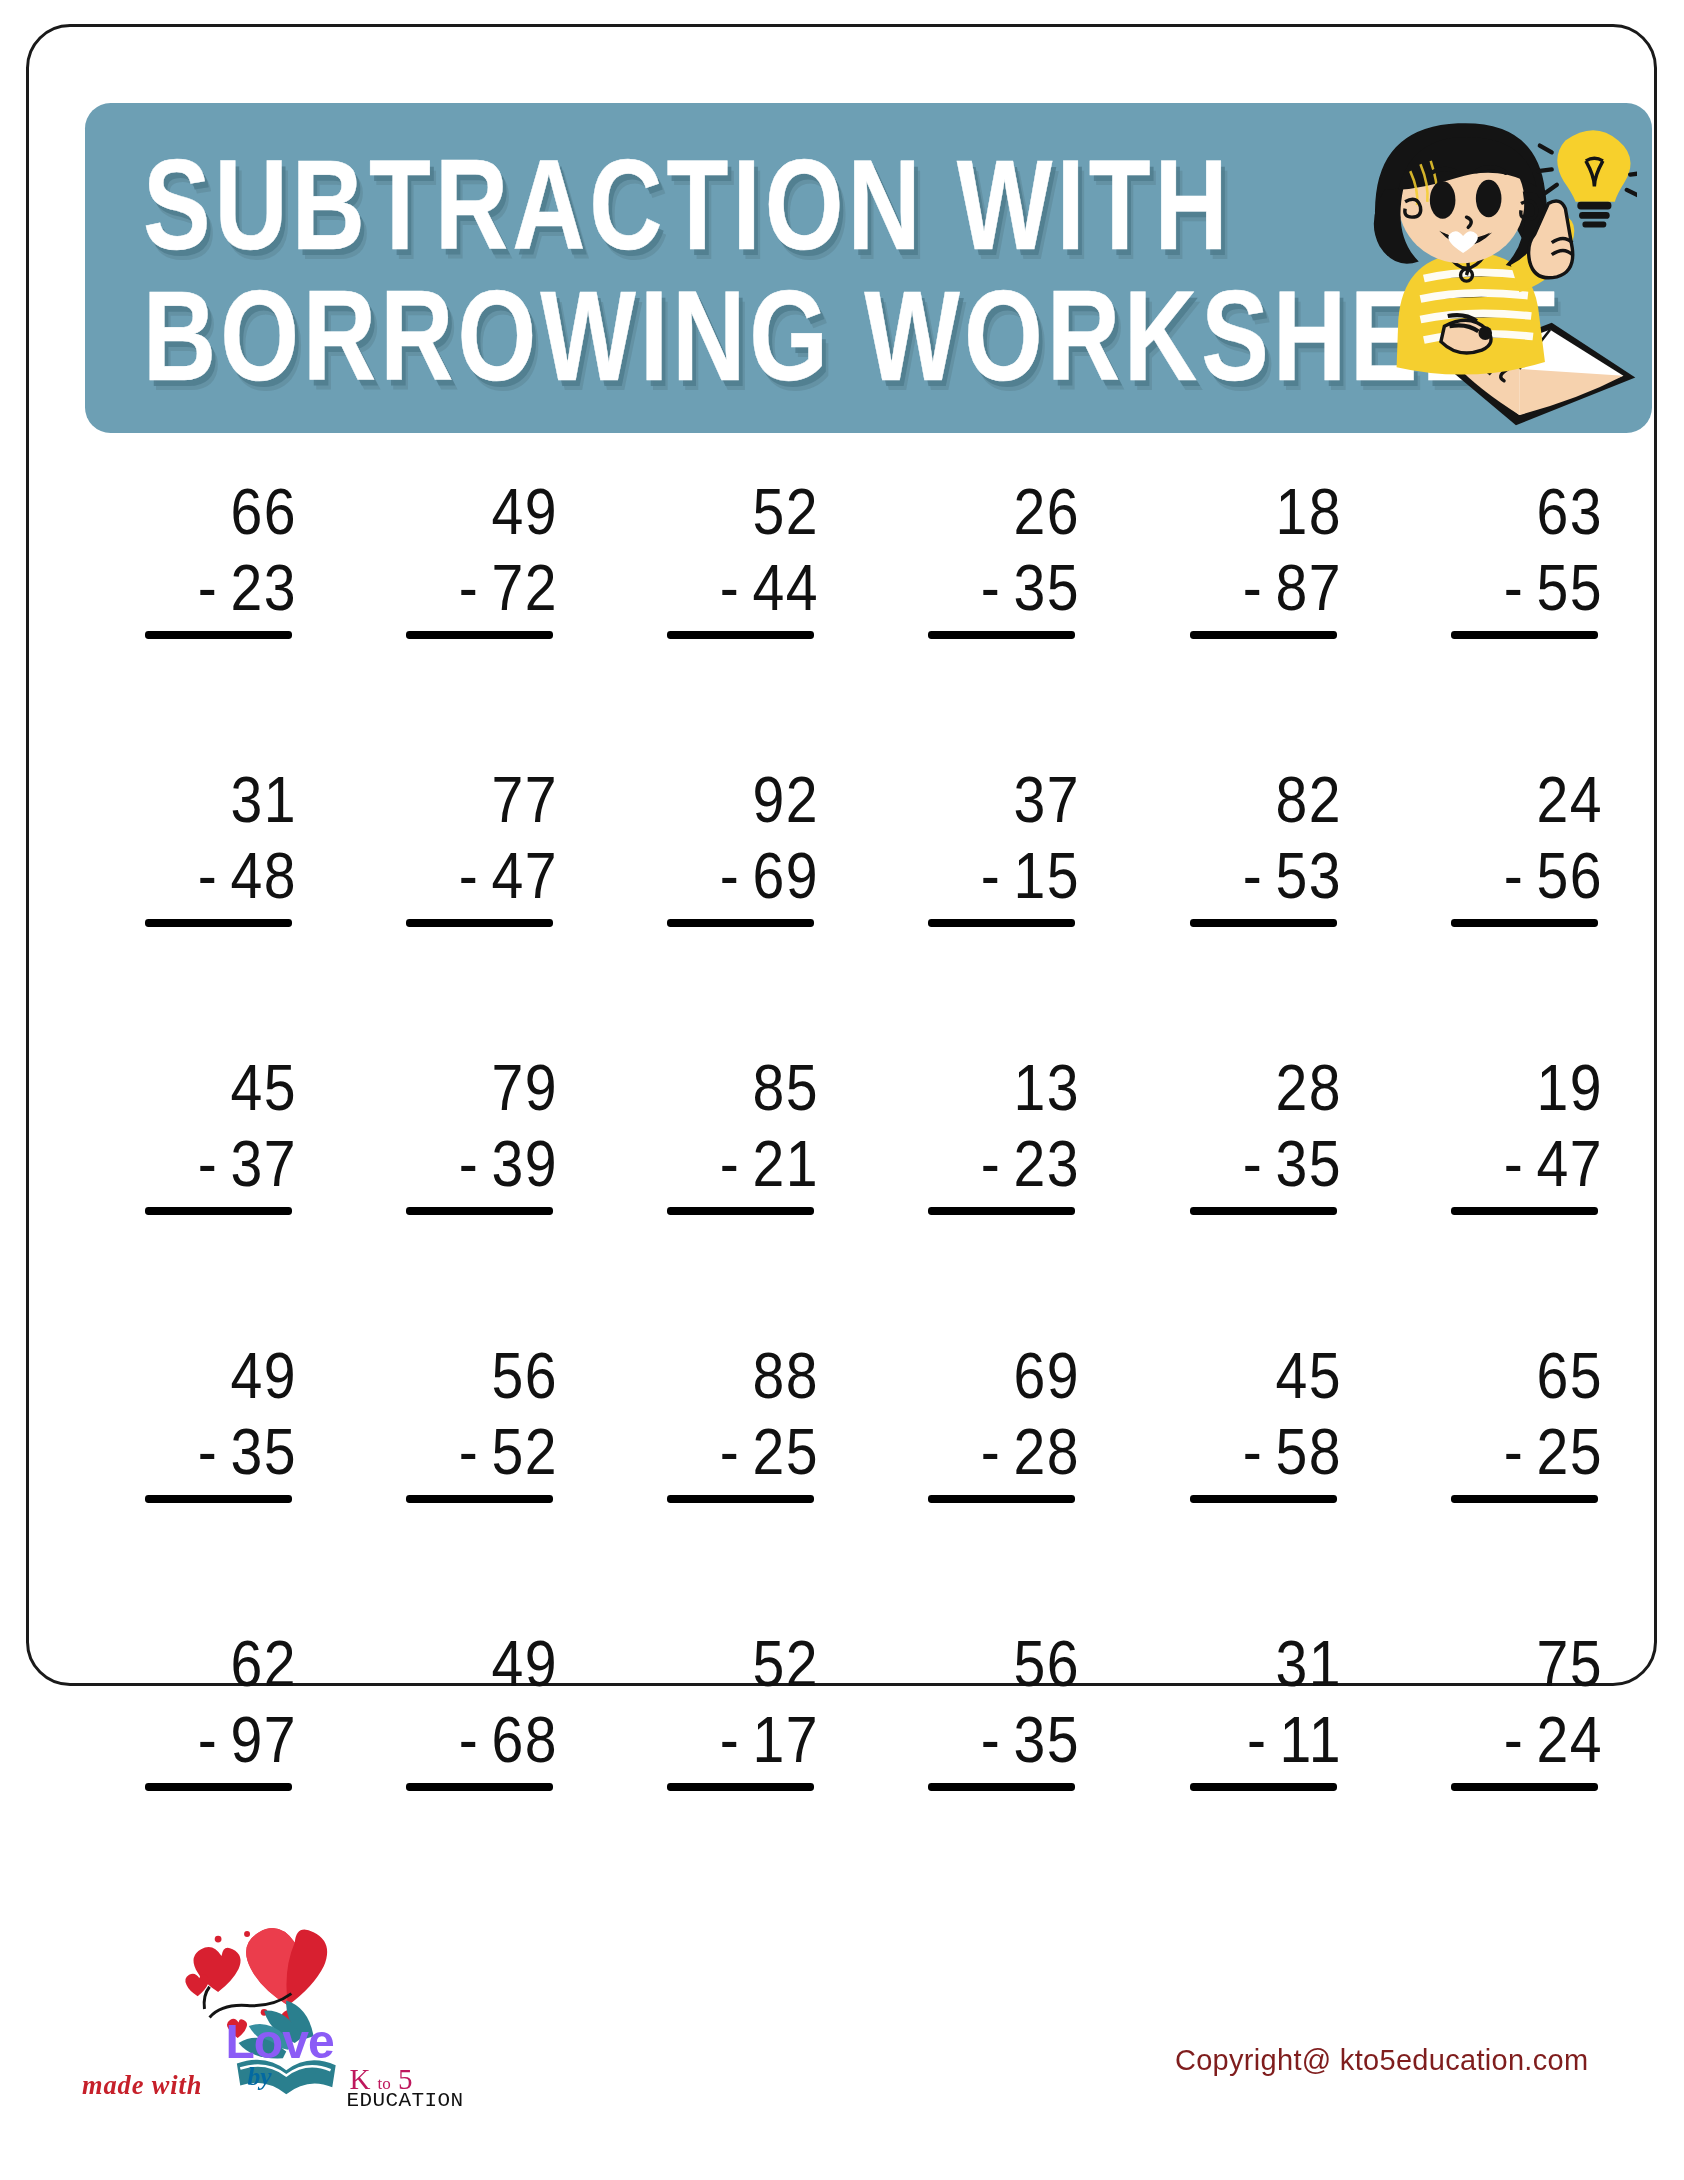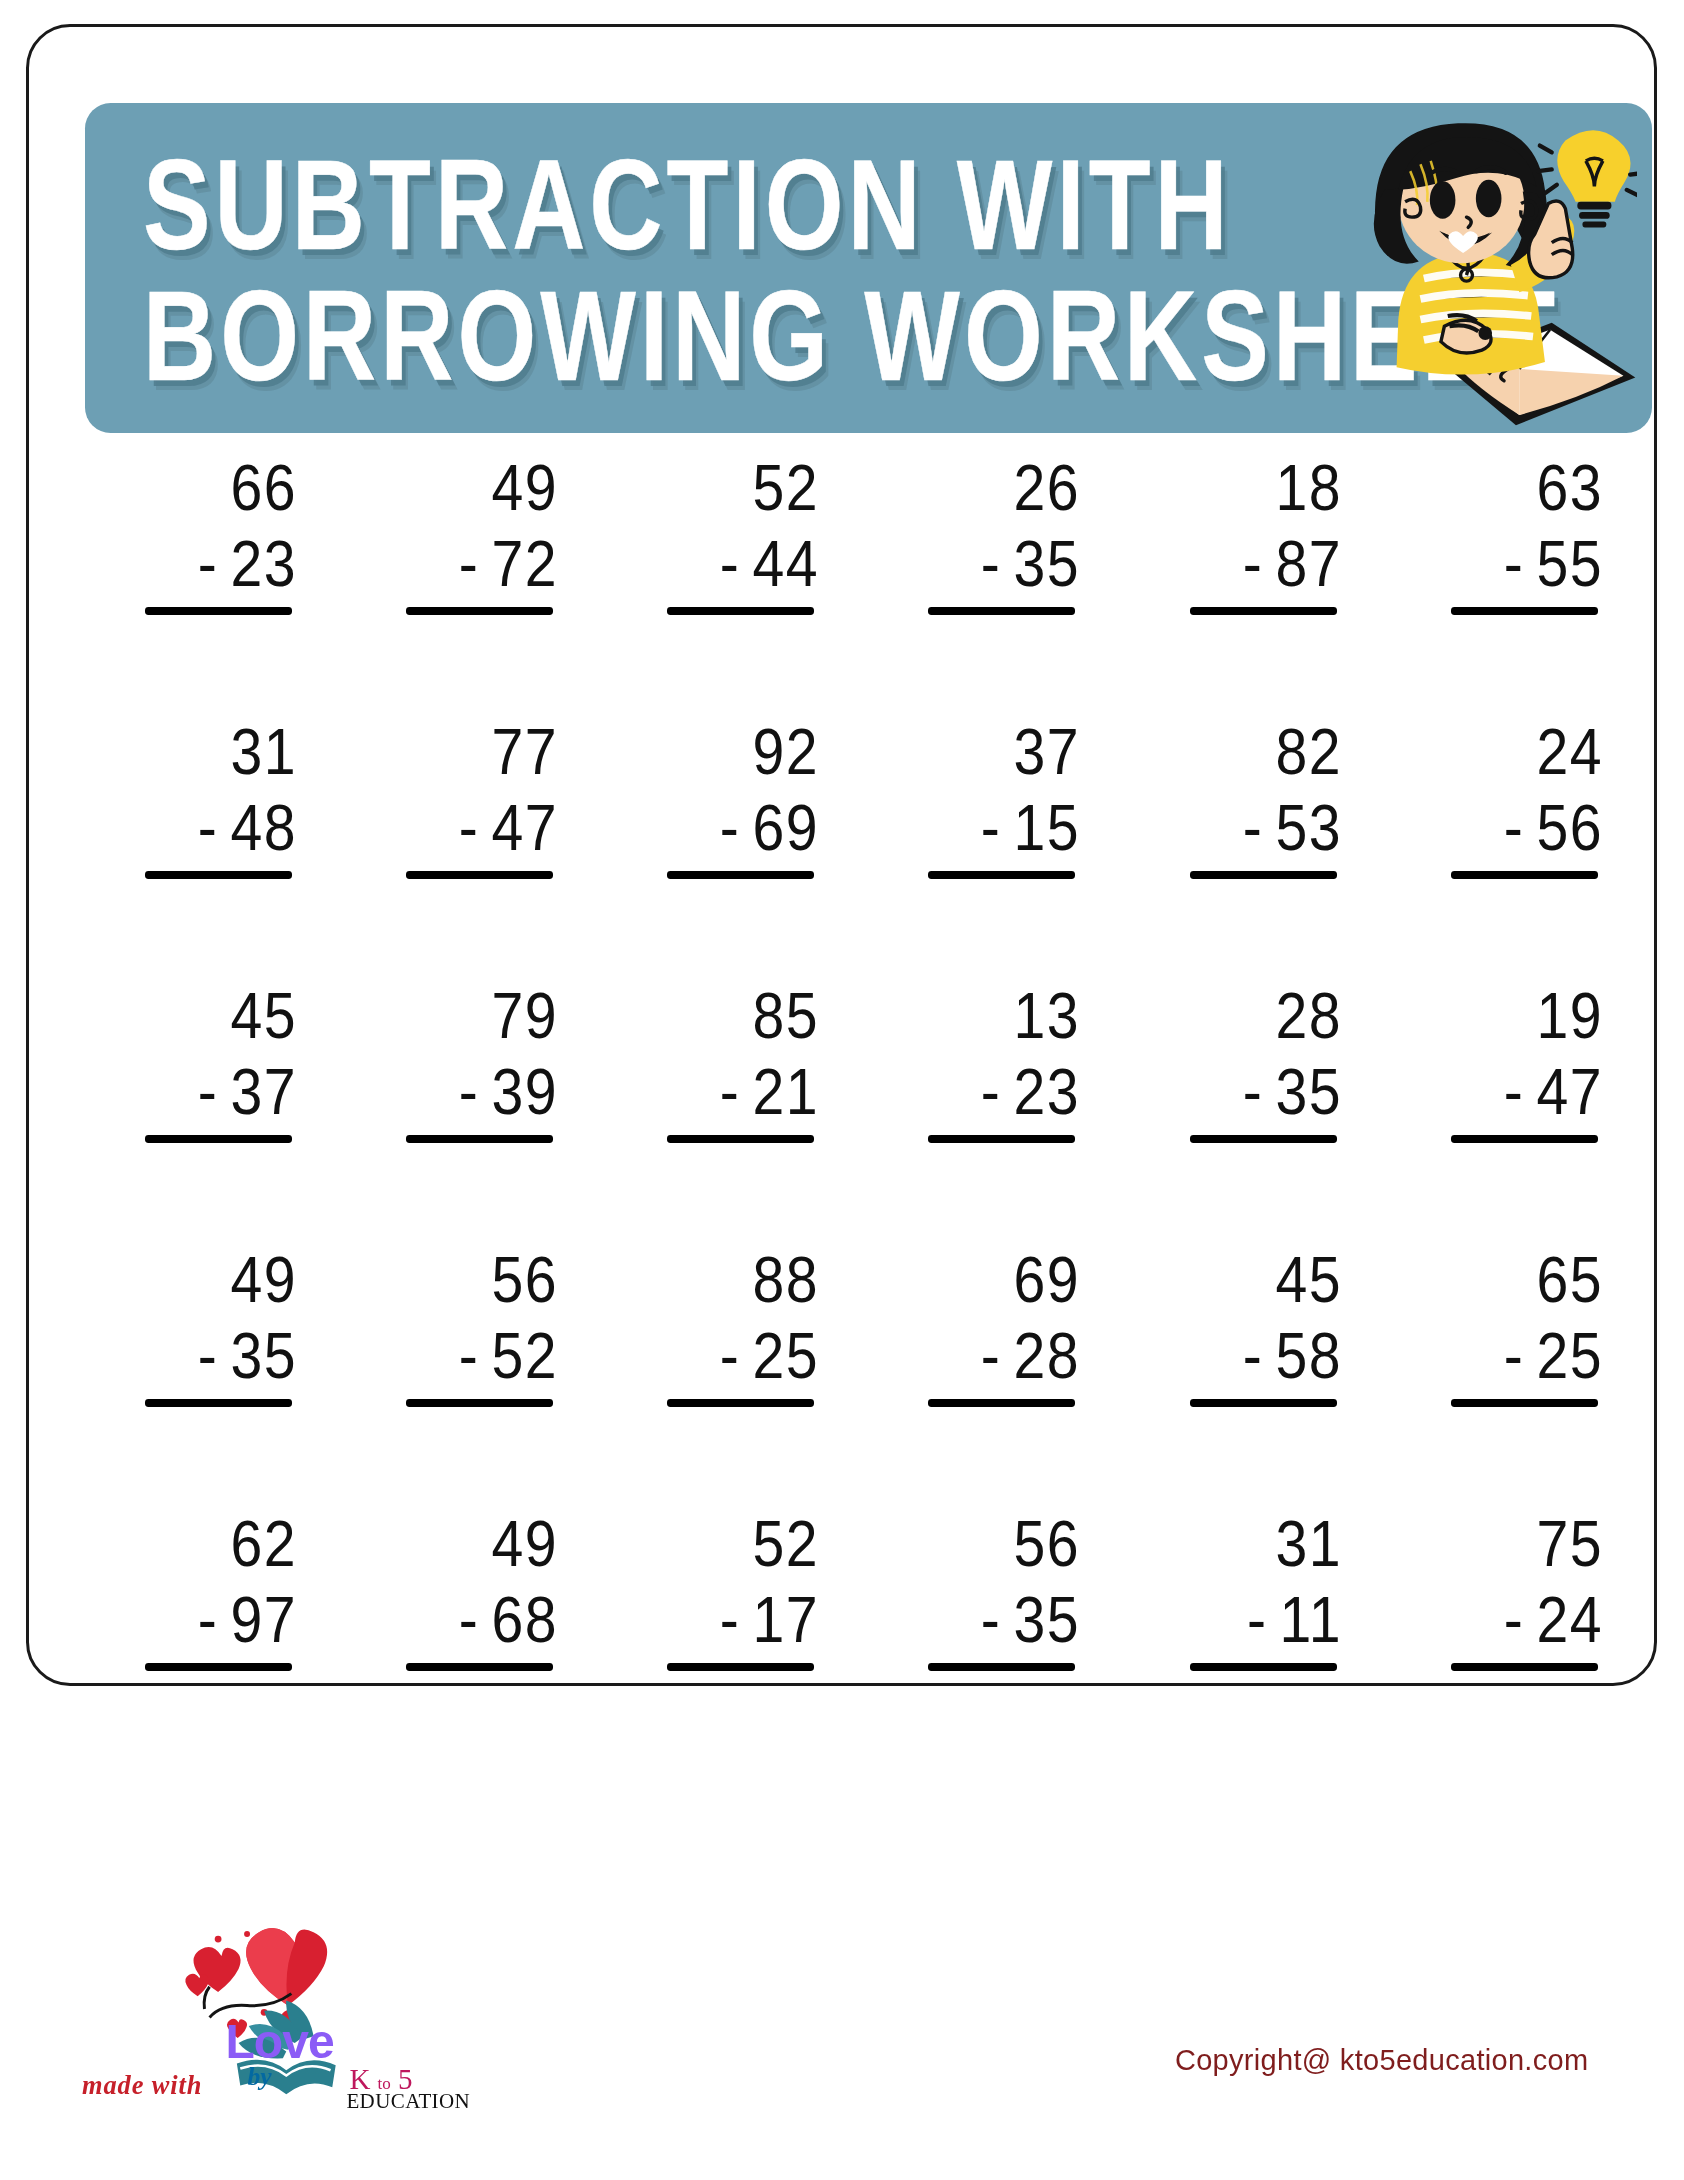--- a/index.html
+++ b/index.html
@@ -91,20 +91,21 @@
   
   #problems-grid {
     position: absolute;
     left: 56px;
     top: 424px;
     width: 1567px;
   }
   .problem-row {
     display: flex;
     height: 264px;
+    margin-top: 24px;
   }
   .problem-cell {
     flex: 1 1 0;
     position: relative;
   }
   .problem-inner {
     position: absolute;
     left: 50%;
     top: 0;
     transform: translateX(-50%);
@@ -191,21 +192,21 @@
     color: #be185d;
     white-space: nowrap;
   }
   .logo-kto5 .small {
     font-size: 17px;
   }
   .logo-education {
     position: absolute;
     left: 266px;
     top: 184px;
-    font-family: Liberation Serif, serif;
+    font-family: Liberation Mono, monospace;
     font-size: 21px;
     letter-spacing: 0.4px;
     color: #111111;
     white-space: nowrap;
   }
 
   #copyright {
     position: absolute;
     right: 66px;
     top: 2017px;

